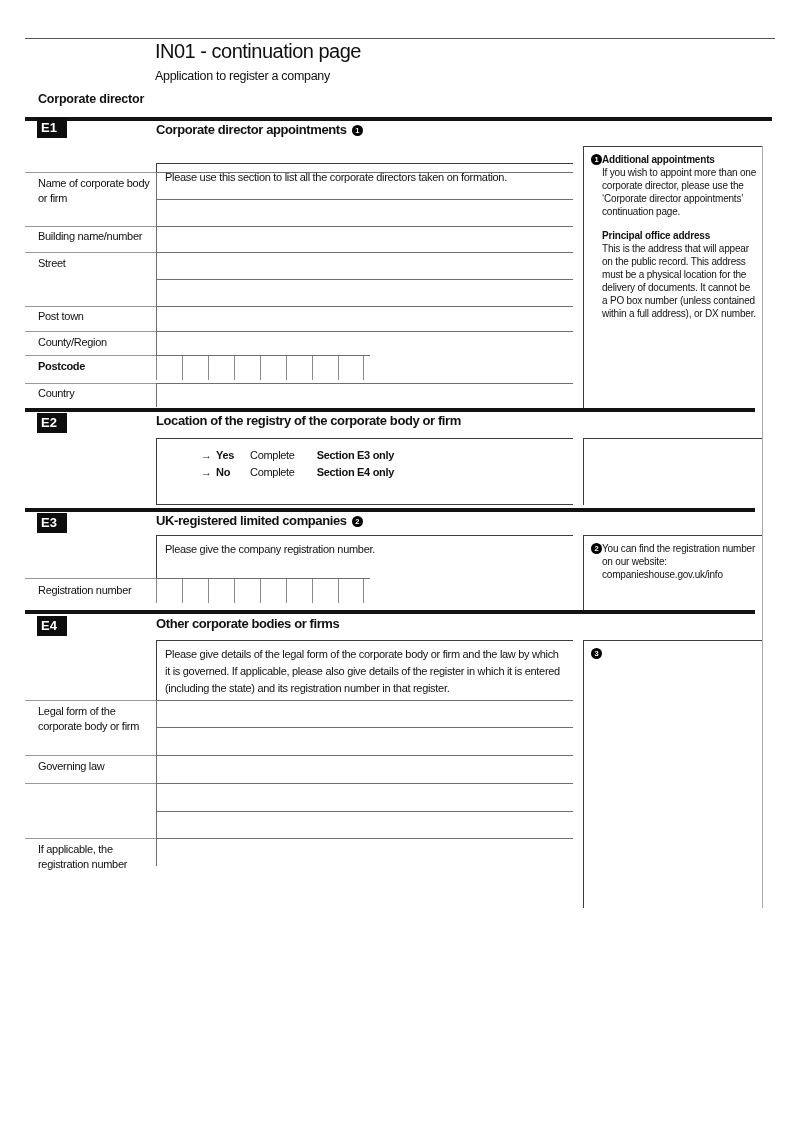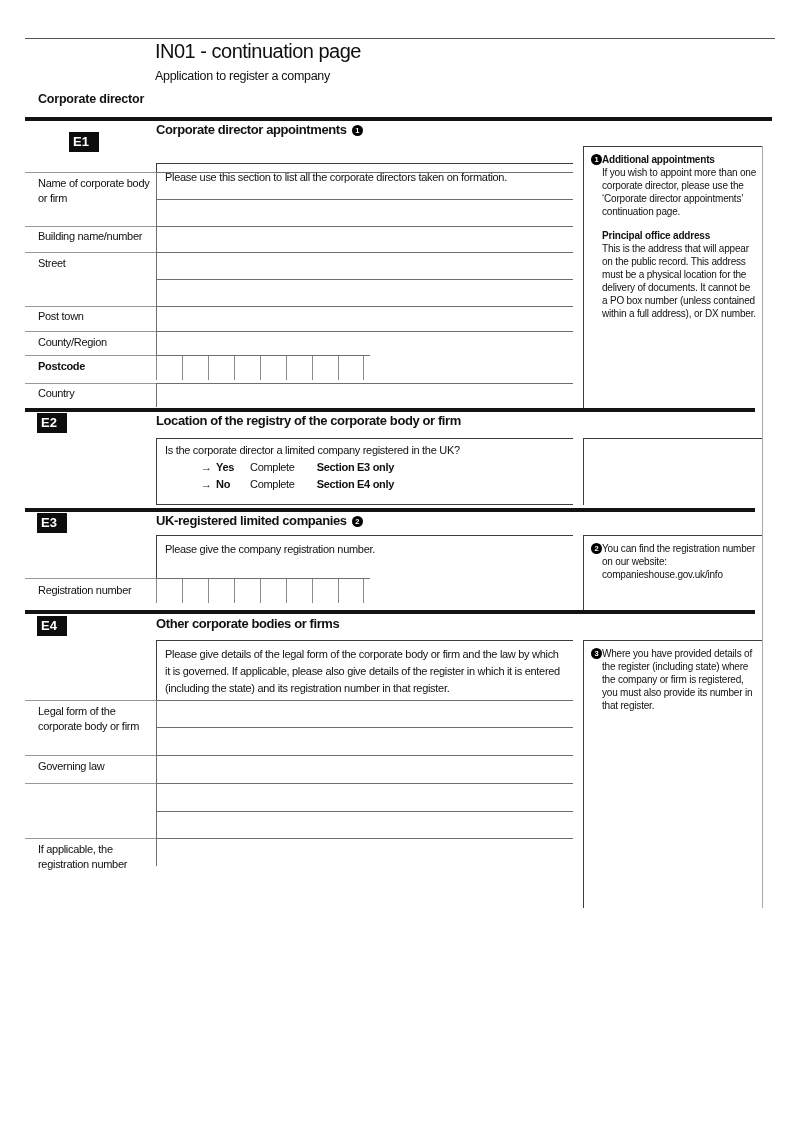--- a/index.html
+++ b/index.html
@@ -65,21 +65,21 @@
 <body>
 
 <div class="page">
 
   <div class="hrule" style="left:25px;top:38px;width:750px;"></div>
   <div class="title">IN01 - continuation page</div>
   <div class="subtitle">Application to register a company</div>
   <div class="corp-heading">Corporate director</div>
 
   <div class="bar" style="top:117px;width:747px;"></div>
-  <div class="badge" style="top:132px;margin-left:32px;">E1</div>
+  <div class="badge" style="top:118px;">E1</div>
   <div class="sechead" style="top:122px;">
     <span>Corporate director appointments</span><span class="nref">1</span>
   </div>
 
   <div class="gbox" style="top:163px;height:26px;">
     <span>Please use this section to list all the corporate directors taken on formation.</span>
   </div>
 
   <div class="lsep" style="top:172px;"></div>
   <div class="flabel" style="top:176px;">Name of corporate body or firm</div>
@@ -133,21 +133,20 @@
   </div>
   <div class="vrule" style="left:762px;top:146px;height:916px;"></div>
 
   <div class="bar" style="top:408px;width:730px;"></div>
   <div class="badge" style="top:413px;">E2</div>
   <div class="sechead" style="top:413px;">
     <span>Location of the registry of the corporate body or firm</span>
   </div>
 
   <div class="qbox" style="top:438px;height:67px;">
-    <div>Is the corporate director a limited company registered in the UK?</div>
     <div class="opt">
       <span class="arrow">→</span>
       <span class="answer">Yes</span>
       <span class="plain">Complete</span>
       <span class="target">Section E3 only</span>
     </div>
     <div class="opt">
       <span class="arrow">→</span>
       <span class="answer">No</span>
       <span class="plain">Complete</span>
@@ -209,20 +208,19 @@
   <div class="inrow" style="top:783px;height:28px;"></div>
   <div class="inrow" style="top:811px;height:27px;"></div>
 
   <div class="lsep" style="top:838px;"></div>
   <div class="flabel" style="top:842px;">If applicable, the registration number</div>
   <div class="inrow" style="top:838px;height:28px;"></div>
 
   <div class="notebox" style="top:640px;height:422px;">
     <div class="note-item">
       <span class="nref">3</span>
-      <span>Where you have provided details of the register (including state) where the company or firm is registered, you must also provide its number in that register.</span>
     </div>
   </div>
 
   <div class="grule" style="left:25px;top:1062px;width:737px;"></div>
   <div class="footer">02/34 Version 12.0 FormEvo.co.uk</div>
 
 </div>
 
 </body></html>

